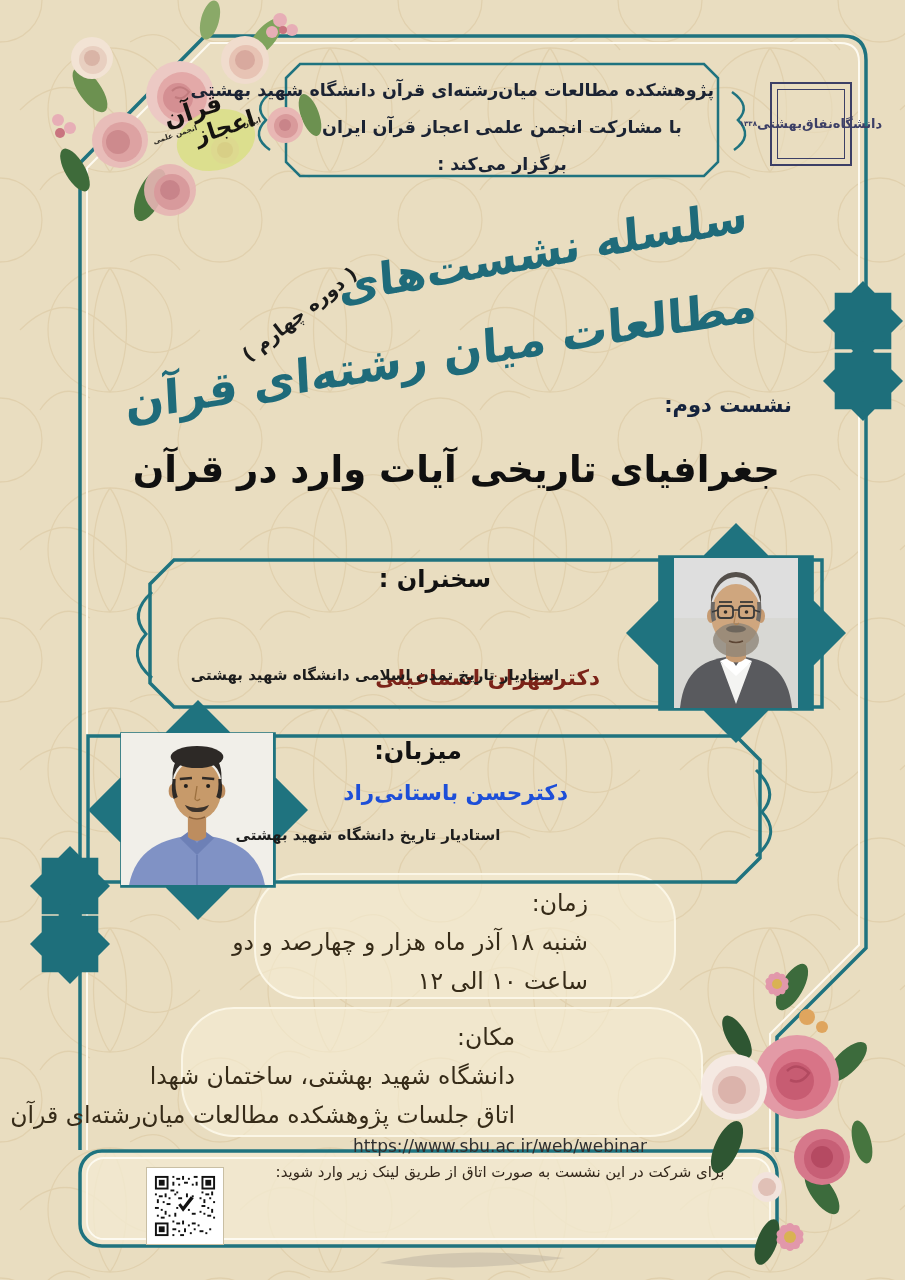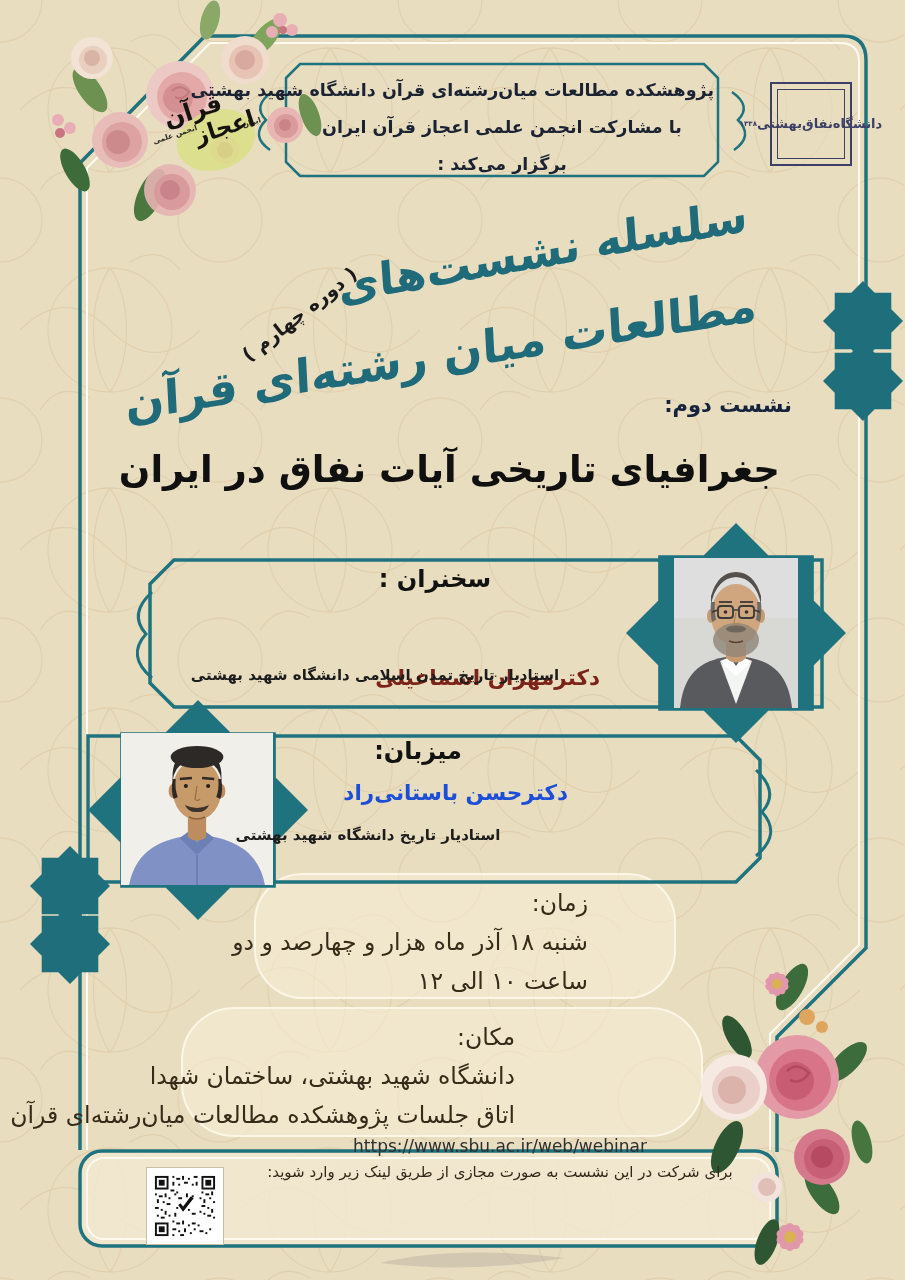--- a/index.html
+++ b/index.html
@@ -326,21 +326,21 @@
     <div class="nowrap">پژوهشکده مطالعات میان‌رشته‌ای قرآن دانشگاه شهید بهشتی</div>
     <div class="nowrap">با مشارکت انجمن علمی اعجاز قرآن ایران</div>
     <div class="nowrap">برگزار می‌کند :</div>
   </div>
 
   <div class="abs title-l1 nowrap">سلسله نشست‌های</div>
   <div class="abs title-l2 nowrap">مطالعات میان رشته‌ای قرآن</div>
   <div class="abs edition nowrap">( دوره چهارم )</div>
 
   <div class="abs session-label nowrap">نشست دوم:</div>
-  <div class="abs session-title nowrap">جغرافیای تاریخی آیات نفاق در ایران</div>
+  <div class="abs session-title nowrap">جغرافیای تاریخی آیات وارد در قرآن</div>
 
   <div class="abs spk-heading nowrap">سخنران :</div>
   <div class="abs spk-name nowrap">دکترمهران اسماعیلی</div>
   <div class="abs spk-affil nowrap">استادیار تاریخ تمدن اسلامی دانشگاه شهید بهشتی</div>
 
   <div class="abs host-heading nowrap">میزبان:</div>
   <div class="abs host-name nowrap">دکترحسن باستانی‌راد</div>
   <div class="abs host-affil nowrap">استادیار تاریخ دانشگاه شهید بهشتی</div>
 
   <div class="abs time-block">
@@ -434,16 +434,16 @@
           <rect x="17" y="10" width="1" height="2"></rect>
           <rect x="20" y="11" width="1" height="1"></rect>
           <rect x="11" y="20" width="1" height="2"></rect>
           <rect x="20" y="20" width="2" height="1"></rect>
           <rect x="18" y="18" width="1" height="1"></rect>
           <rect x="12" y="17" width="1" height="1"></rect>
       </g>
       <path d="M13,16 L15.5,19.5 L21,12.5 L19.5,11.5 L15.5,16.8 L14.2,15.1 Z" fill="#111111"></path>
     </svg>
   </div>
-  <div class="abs reg-l1 nowrap">برای شرکت در این نشست به صورت مجازی از طریق لینک زیر وارد شوید:</div>
+  <div class="abs reg-l1 nowrap">برای شرکت در این نشست به صورت اتاق از طریق لینک زیر وارد شوید:</div>
   <div class="abs reg-url nowrap">https://www.sbu.ac.ir/web/webinar</div>
 
 </div>
 
 </body></html>

